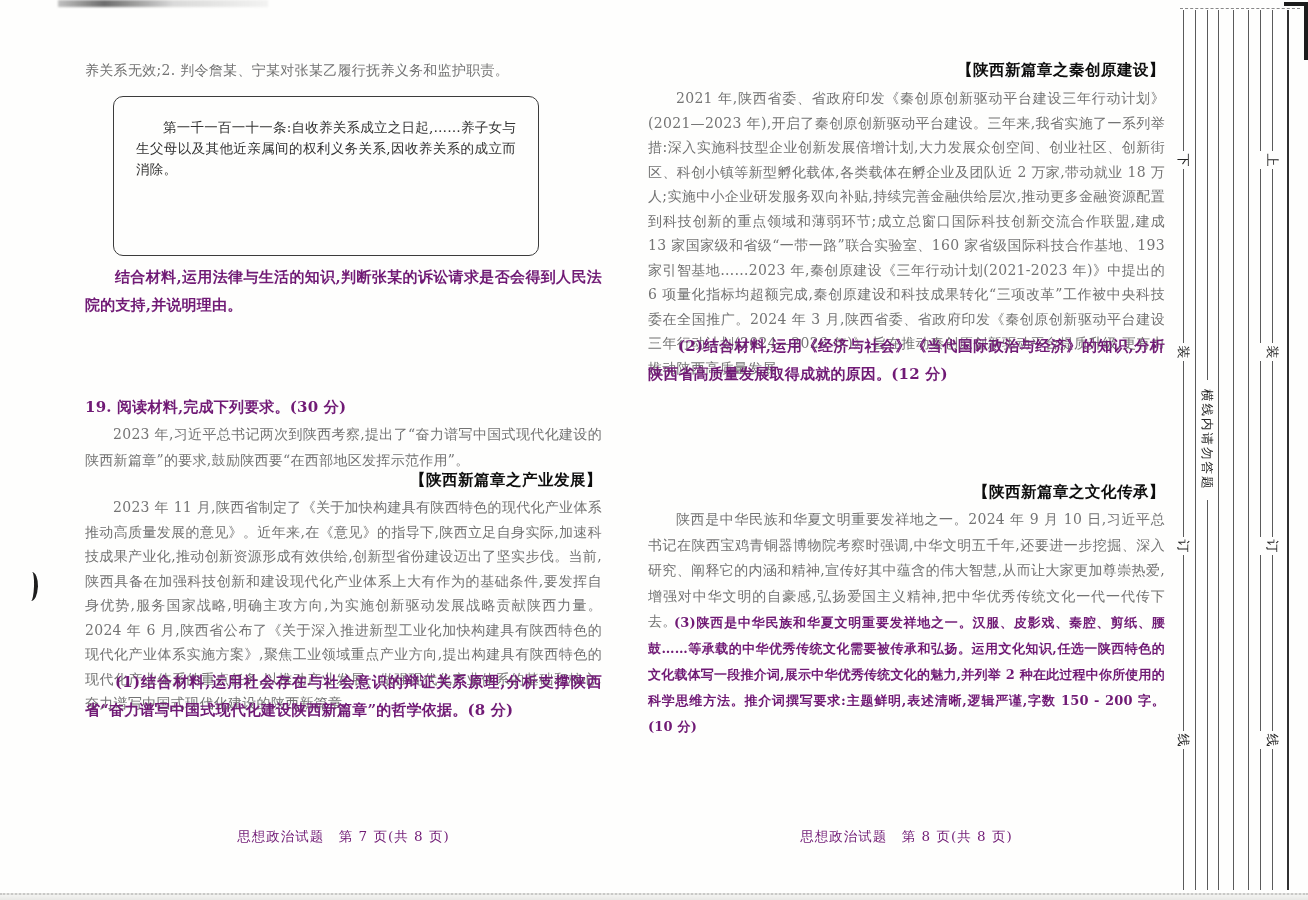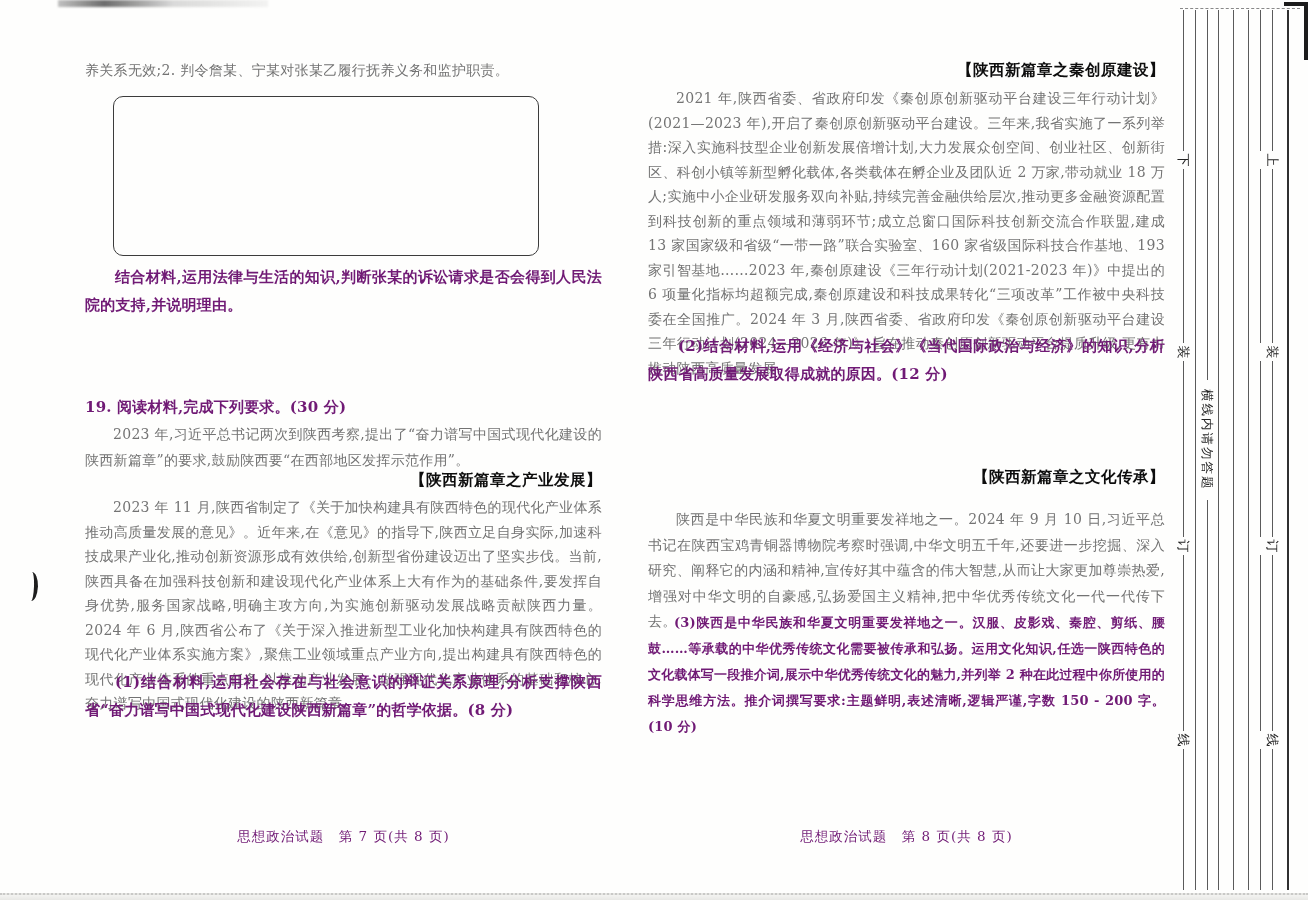--- a/index.html
+++ b/index.html
@@ -96,20 +96,21 @@
   <div class="smudge-top"></div>
   <div class="left-bracket"></div>
   <div class="corner-mark"></div>
   <div class="bottom-edge"></div>
 
   <div class="col col-left">
 
     <p class="blk kai" style="top:58px;">养关系无效;2. 判令詹某、宁某对张某乙履行抚养义务和监护职责。</p>
 
     <div class="law-box">
+      <p>第一千一百一十一条:自收养关系成立之日起,……养子女与生父母以及其他近亲属间的权利义务关系,因收养关系的成立而消除。</p>
     </div>
 
     <p class="blk ins indent" style="top:264px;">结合材料,运用法律与生活的知识,判断张某的诉讼请求是否会得到人民法院的支持,并说明理由。</p>
 
     <p class="blk ins" style="top:394px;">19. 阅读材料,完成下列要求。(30 分)</p>
 
     <p class="blk kai indent" style="top:421px;line-height:26px;">2023 年,习近平总书记两次到陕西考察,提出了“奋力谱写中国式现代化建设的陕西新篇章”的要求,鼓励陕西要“在西部地区发挥示范作用”。</p>
 
     <p class="blk sect" style="top:470px;">【陕西新篇章之产业发展】</p>
 
@@ -121,21 +122,21 @@
   </div>
 
   <div class="col col-right">
 
     <p class="blk sect" style="top:60px;">【陕西新篇章之秦创原建设】</p>
 
     <p class="blk kai indent" style="top:86px;line-height:24.5px;">2021 年,陕西省委、省政府印发《秦创原创新驱动平台建设三年行动计划》(2021—2023 年),开启了秦创原创新驱动平台建设。三年来,我省实施了一系列举措:深入实施科技型企业创新发展倍增计划,大力发展众创空间、创业社区、创新街区、科创小镇等新型孵化载体,各类载体在孵企业及团队近 2 万家,带动就业 18 万人;实施中小企业研发服务双向补贴,持续完善金融供给层次,推动更多金融资源配置到科技创新的重点领域和薄弱环节;成立总窗口国际科技创新交流合作联盟,建成 13 家国家级和省级“一带一路”联合实验室、160 家省级国际科技合作基地、193 家引智基地……2023 年,秦创原建设《三年行动计划(2021-2023 年)》中提出的 6 项量化指标均超额完成,秦创原建设和科技成果转化“三项改革”工作被中央科技委在全国推广。2024 年 3 月,陕西省委、省政府印发《秦创原创新驱动平台建设三年行动计划(2024—2026 年)》,旨在推动秦创原创新驱动平台提质升级,更有力推动陕西高质量发展。</p>
 
     <p class="blk ins indent" style="top:333px;">(2)结合材料,运用《经济与社会》《当代国际政治与经济》的知识,分析陕西省高质量发展取得成就的原因。(12 分)</p>
 
-    <p class="blk sect" style="top:467px;">【陕西新篇章之文化传承】</p>
+    <p class="blk sect" style="top:482px;">【陕西新篇章之文化传承】</p>
 
     <p class="blk kai indent" style="top:507px;line-height:25.5px;">陕西是中华民族和华夏文明重要发祥地之一。2024 年 9 月 10 日,习近平总书记在陕西宝鸡青铜器博物院考察时强调,中华文明五千年,还要进一步挖掘、深入研究、阐释它的内涵和精神,宣传好其中蕴含的伟大智慧,从而让大家更加尊崇热爱,增强对中华文明的自豪感,弘扬爱国主义精神,把中华优秀传统文化一代一代传下去。</p>
 
     <p class="blk ins indent" style="top:610px;font-size:13px;line-height:26px;">(3)陕西是中华民族和华夏文明重要发祥地之一。汉服、皮影戏、秦腔、剪纸、腰鼓……等承载的中华优秀传统文化需要被传承和弘扬。运用文化知识,任选一陕西特色的文化载体写一段推介词,展示中华优秀传统文化的魅力,并列举 2 种在此过程中你所使用的科学思维方法。推介词撰写要求:主题鲜明,表述清晰,逻辑严谨,字数 150 - 200 字。(10 分)</p>
 
     <div class="footer">思想政治试题　第 8 页(共 8 页)</div>
   </div>
 
   <div>
     <div class="strip-top"></div>

